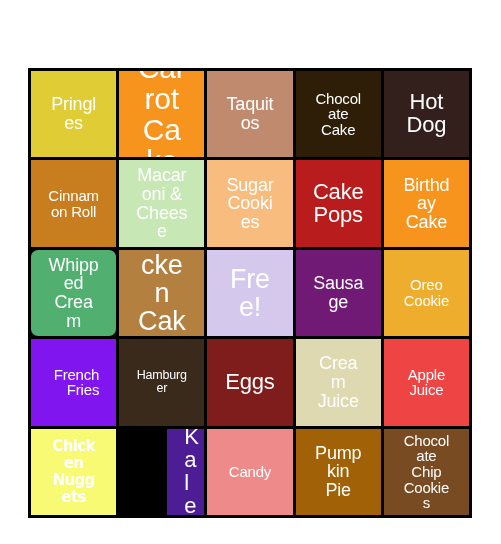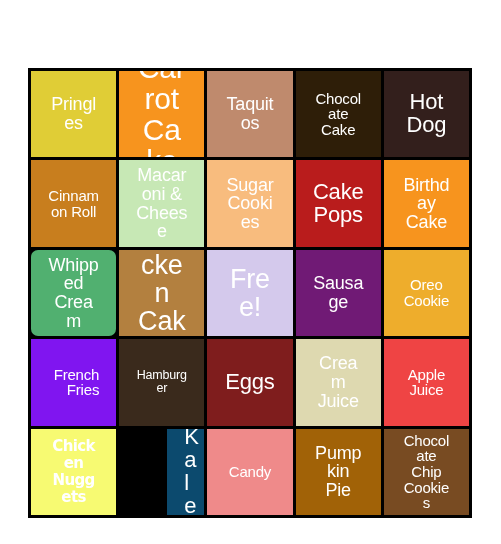--- a/index.html
+++ b/index.html
@@ -122,21 +122,21 @@
     </div>
     <div class="cell" style="background: rgb(222, 217, 176);">
       <span class="cell-label fs-m">Cream Juice</span>
     </div>
     <div class="cell" style="background: #ef4444;">
       <span class="cell-label fs-l">Apple Juice</span>
     </div>
     <div class="cell" style="background: rgb(247, 250, 114);">
       <span class="cell-label chunky">Chicken Nuggets</span>
     </div>
-    <div class="cell" style="background: #0c4a6e; margin-left: 48px;">
+    <div class="cell" style="background: #4c1d95; margin-left: 48px;">
       <span class="cell-label fs-xxl">Kale</span>
     </div>
     <div class="cell" style="background: rgb(239, 138, 138);">
       <span class="cell-label fs-l">Candy</span>
     </div>
     <div class="cell" style="background: #a16207;">
       <span class="cell-label fs-m">Pumpkin Pie</span>
     </div>
     <div class="cell" style="background: rgb(120, 75, 34);">
       <span class="cell-label fs-s">Chocolate Chip Cookies</span>

